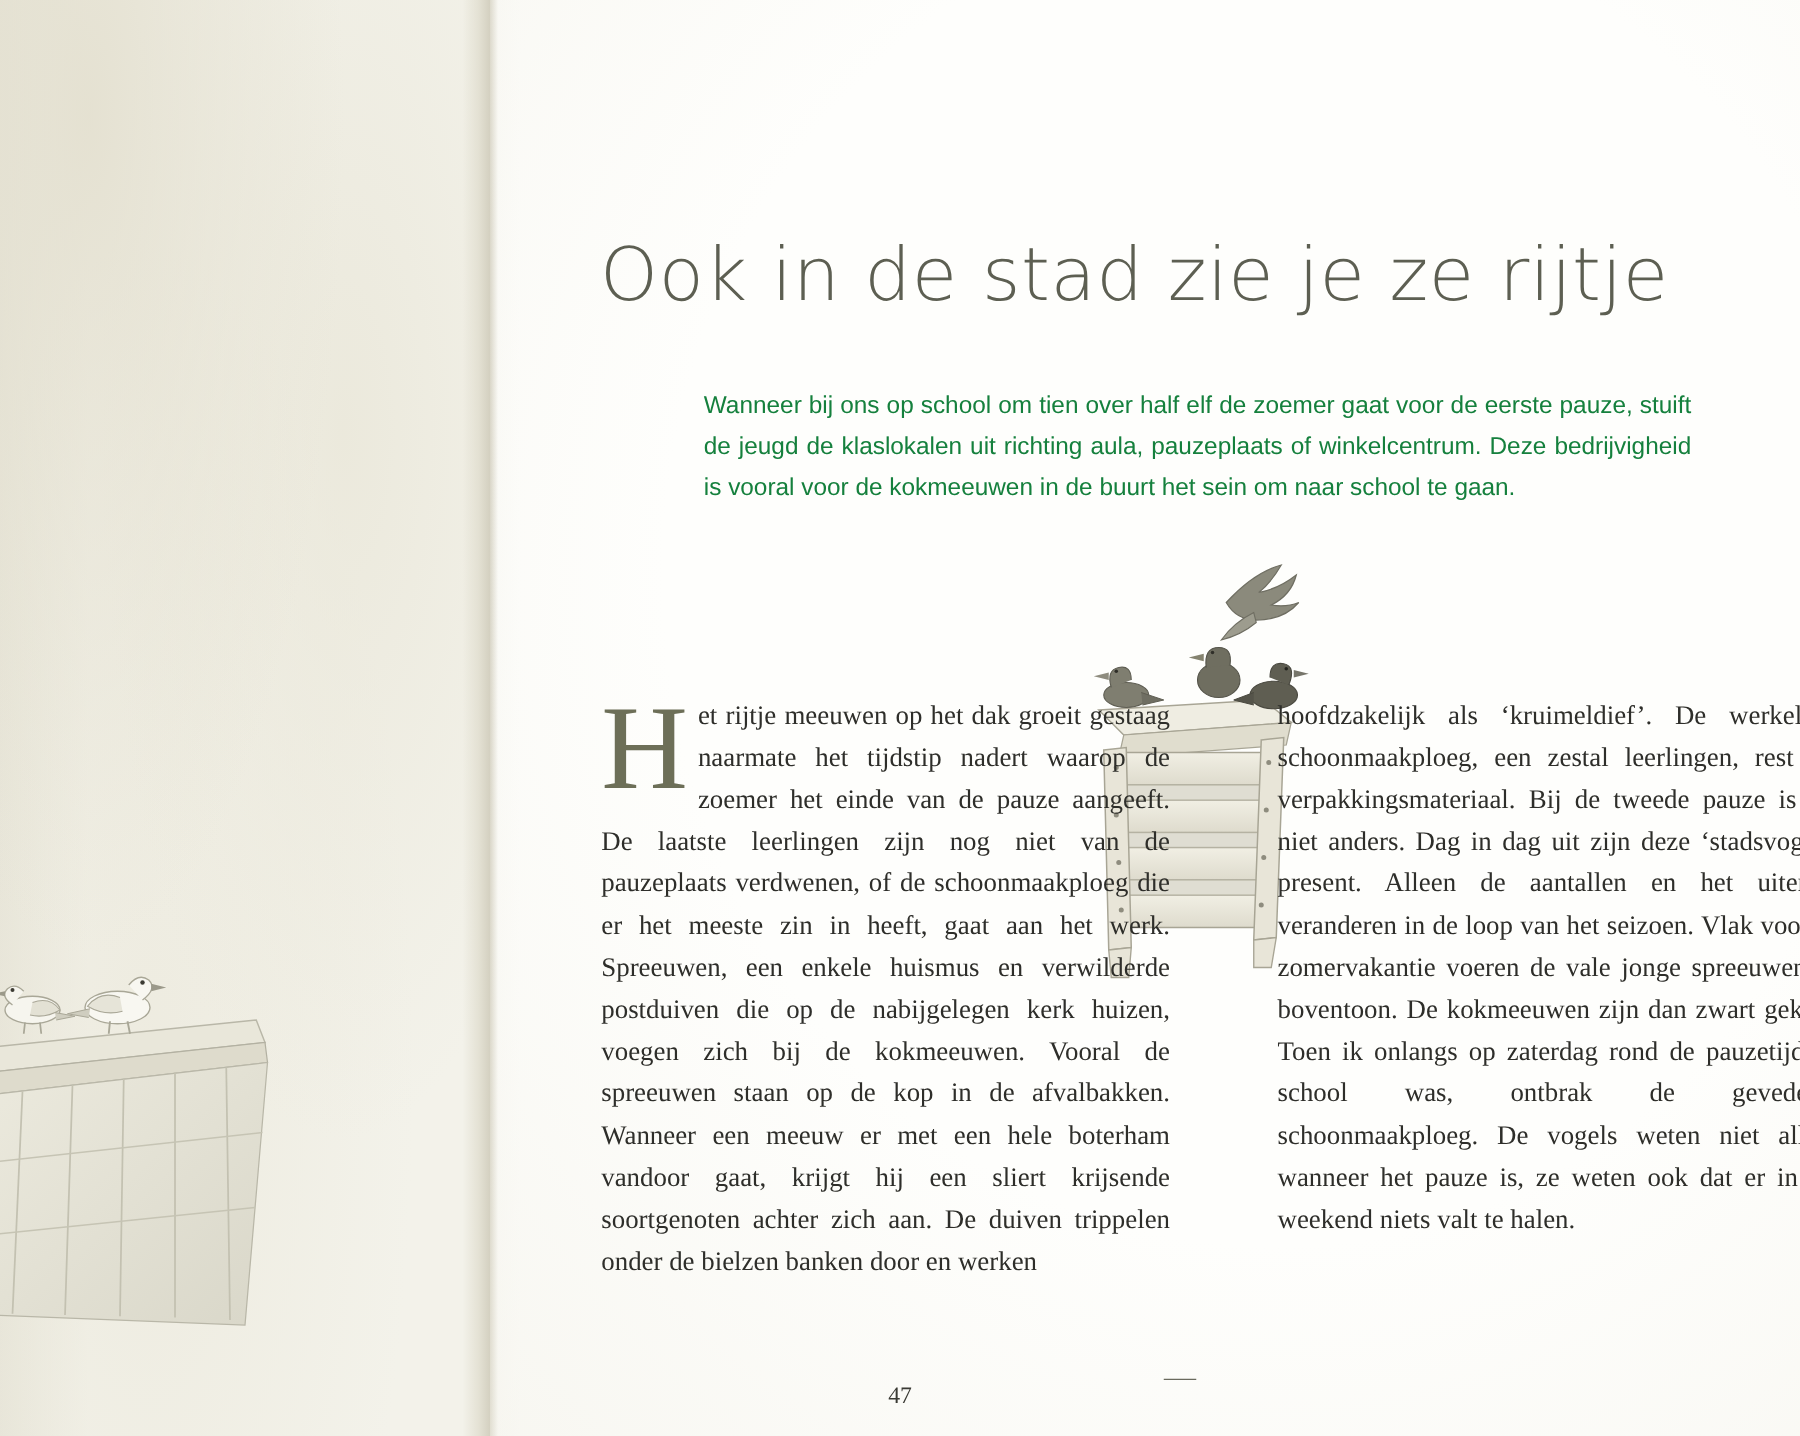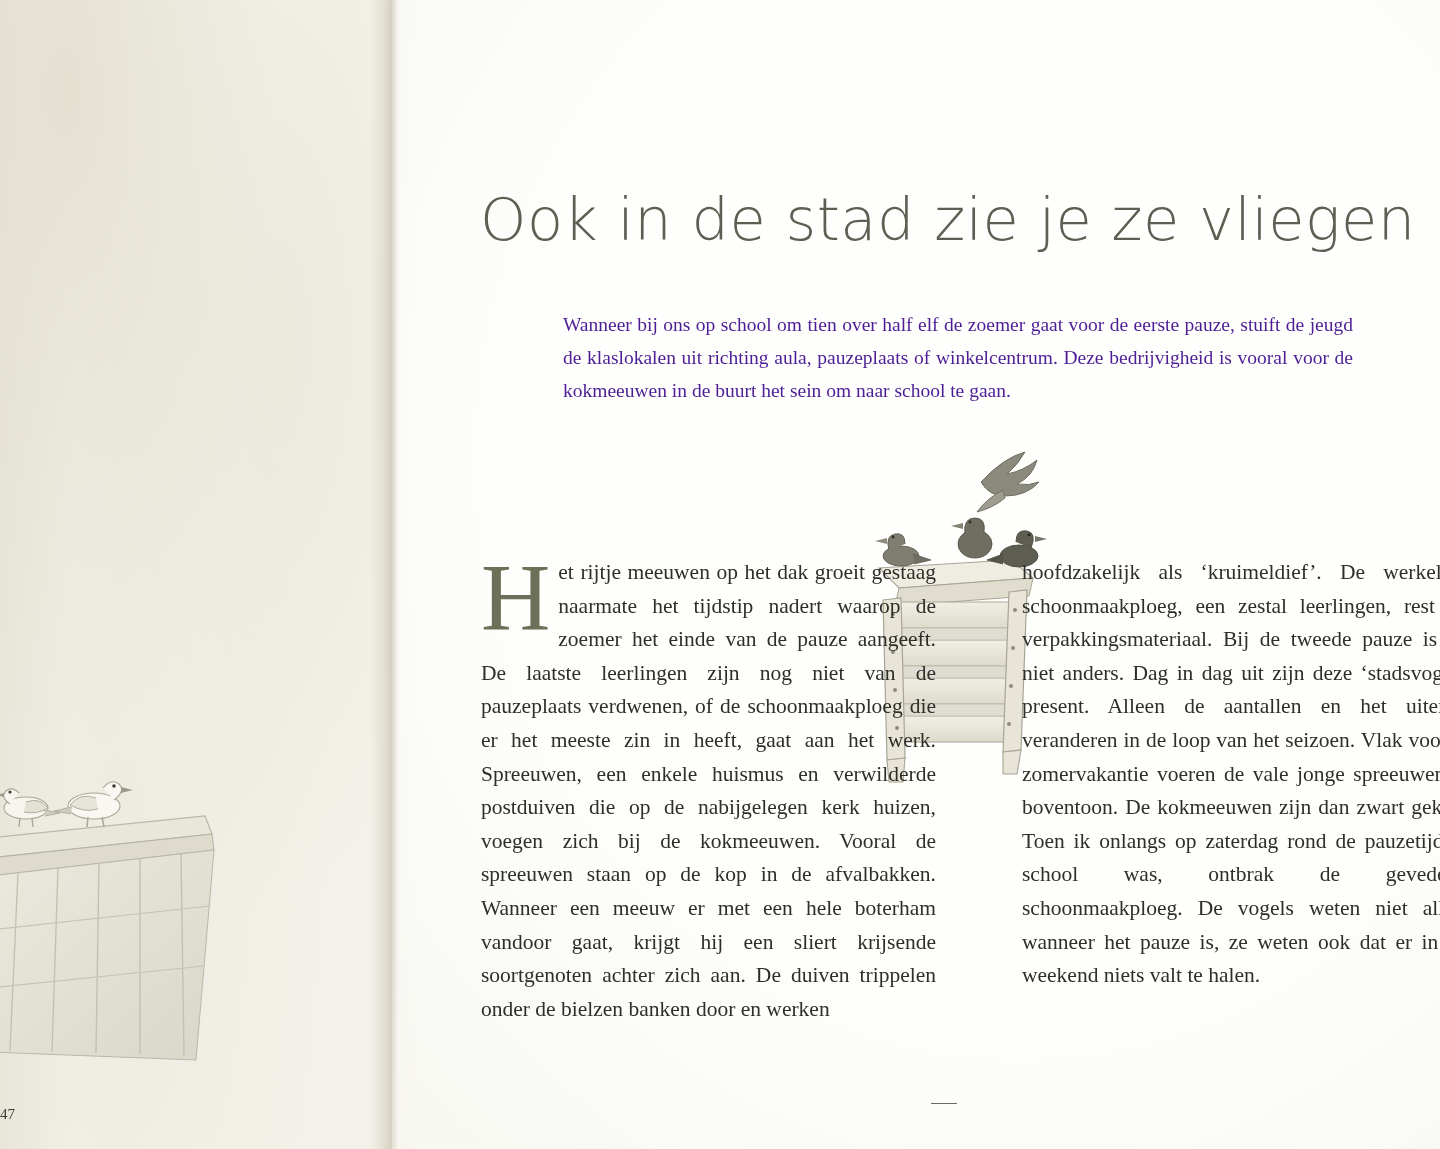--- a/index.html
+++ b/index.html
@@ -69,24 +69,24 @@
     color: #5d5f52;
     white-space: nowrap;
   }
 
   
   .intro {
     position: absolute;
     left: 563px;
     top: 288px;
     width: 790px;
-    font-family: Liberation Serif, serif;
+    font-family: Liberation Sans, sans-serif;
     font-size: 19.5px;
     line-height: 33px;
-    color: #4c1d95;
+    color: #15803d;
     text-align: justify;
     font-weight: 400;
   }
 
   
   .col {
     position: absolute;
     top: 556px;
     font-family: "Liberation Serif", serif;
     font-size: 21.5px;
@@ -113,23 +113,23 @@
     padding: 4px 8px 0 0;
     color: #6d6f58;
     font-weight: 400;
   }
 
   
   .page-number {
     position: absolute;
     left: 0; right: 0;
     top: 1106px;
-    text-align: left;
-    font-family: "Liberation Serif", serif;
-    font-size: 15px;
+    text-align: center;
+    font-family: "Liberation Serif", serif;
+    font-size: 19px;
     color: #3a3a34;
   }
   .page-number-rule {
     position: absolute;
     left: 931px;
     top: 1103px;
     width: 26px;
     height: 1px;
     background: #6a6a5e;
   }
@@ -187,21 +187,21 @@
         <path d="M52 28 q12 -9 5 -16 q-8 -6 -16 4" fill="#f8f7f1" stroke="#a9a797" stroke-width="1.1"></path>
         <circle cx="52" cy="14" r="1.8" fill="#3c3b33"></circle>
         <path d="M59 15 l12 3 l-12 3 z" fill="#9b998a"></path>
         <path d="M34 26 q-16 -6 -26 7 q14 8 28 4" fill="#e6e4d8" stroke="#a9a797" stroke-width="0.9"></path>
         <path d="M10 35 l-18 4 l17 3" fill="#cfcdbf" stroke="#a9a797" stroke-width="0.8"></path>
         <path d="M26 45 l-1 10 M40 45 l2 10" stroke="#a9a797" stroke-width="1.5" fill="none"></path>
       </g>
     </svg>
   </div>
 
-  <h1 class="chapter-title">Ook in de stad zie je ze vliegen</h1>
+  <h1 class="chapter-title">Ook in de stad zie je ze rijtje</h1>
 
   <p class="intro">Wanneer bij ons op school om tien over half elf de zoemer gaat voor de eerste pauze, stuift de jeugd de klaslokalen uit richting aula, pauzeplaats of winkelcentrum. Deze bedrijvigheid is vooral voor de kokmeeuwen in de buurt het sein om naar school te gaan.</p>
 
   <div class="illus" id="crate-illus">
     <svg viewBox="0 0 260 360" width="260" height="360" xmlns="http://www.w3.org/2000/svg">
       <defs>
         <linearGradient id="woodg" x1="0" y1="0" x2="0" y2="1">
           <stop offset="0%" stop-color="#f1efe4"></stop>
           <stop offset="100%" stop-color="#dedbcd"></stop>
         </linearGradient>

